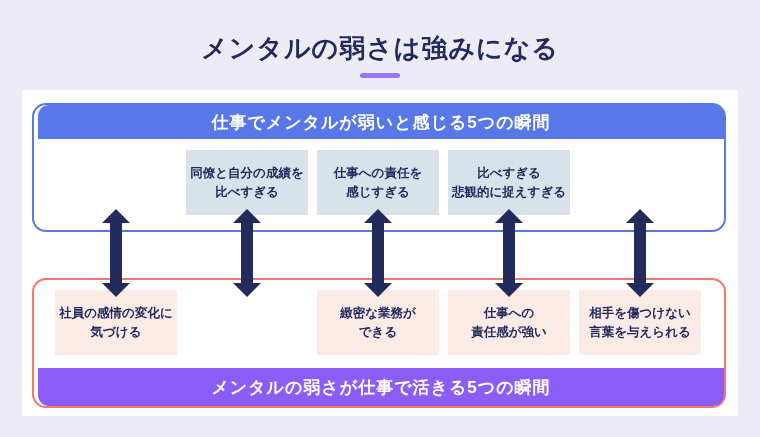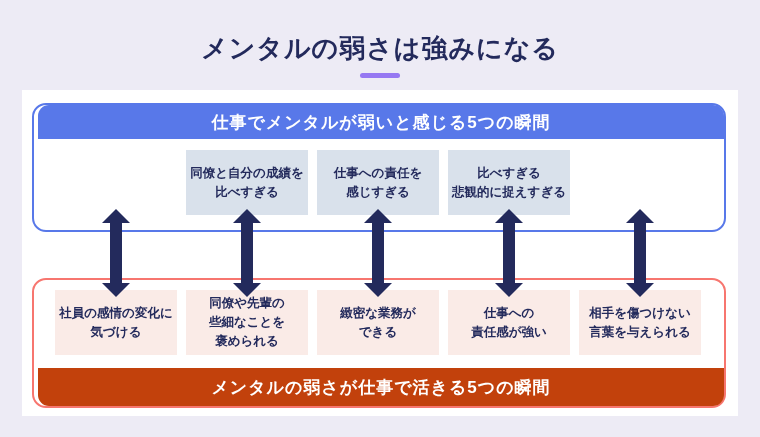--- a/index.html
+++ b/index.html
@@ -35,21 +35,21 @@
 
   .section-header{
     position:absolute;left:4px;right:0;
     display:flex;align-items:center;justify-content:center;
     color:#FFFFFF;font-weight:bold;font-size:17px;letter-spacing:1px;
   }
   .section.top .section-header{
     top:0;height:34px;background:#5878E9;border-radius:11px 11px 0 0;
   }
   .section.bottom .section-header{
-    bottom:0;height:38px;background:#c2410c;border-radius:0 0 11px 11px;
+    bottom:0;height:38px;background:#8b5cf6;border-radius:0 0 11px 11px;
   }
 
   .item-box{
     position:absolute;width:122px;height:65px;
     display:flex;align-items:center;justify-content:center;
     text-align:center;white-space:pre-line;
     color:#232A5C;font-size:12.5px;font-weight:bold;line-height:1.5;
     z-index:2;
   }
   .item-box.weak{top:150px;background:#D9E1EB;}
@@ -97,23 +97,20 @@
 
   <div class="item-box weak col-1">同僚と自分の成績を
 比べすぎる</div>
   <div class="item-box weak col-2">仕事への責任を
 感じすぎる</div>
   <div class="item-box weak col-3">比べすぎる
 悲観的に捉えすぎる</div>
 
   <div class="item-box strong col-0">社員の感情の変化に
 気づける</div>
-  <div class="item-box strong col-1">同僚や先輩の
-些細なことを
-褒められる</div>
   <div class="item-box strong col-2">緻密な業務が
 できる</div>
   <div class="item-box strong col-3">仕事への
 責任感が強い</div>
   <div class="item-box strong col-4">相手を傷つけない
 言葉を与えられる</div>
 
   <div class="arrow col-0">
       <div class="head-up"></div>
       <div class="shaft"></div>

